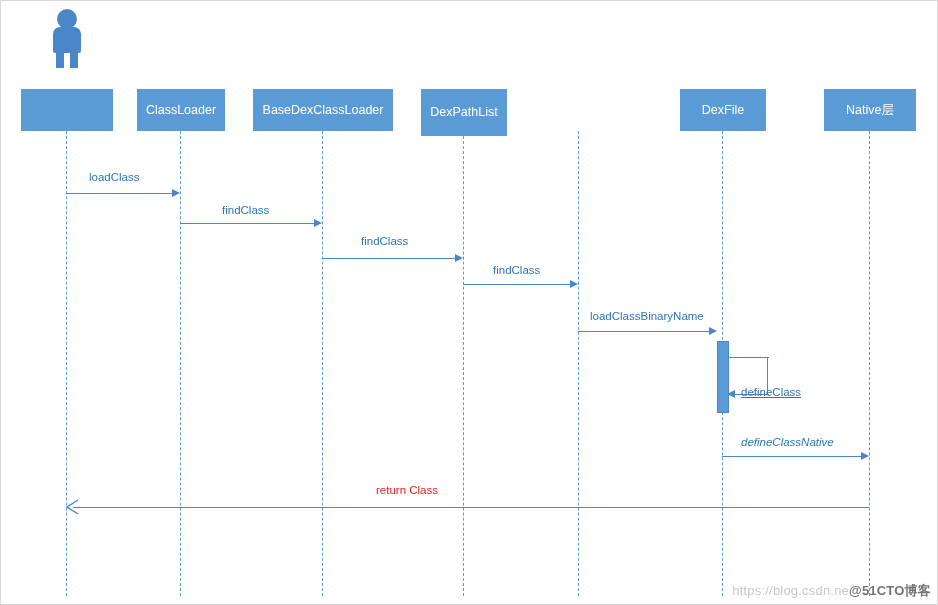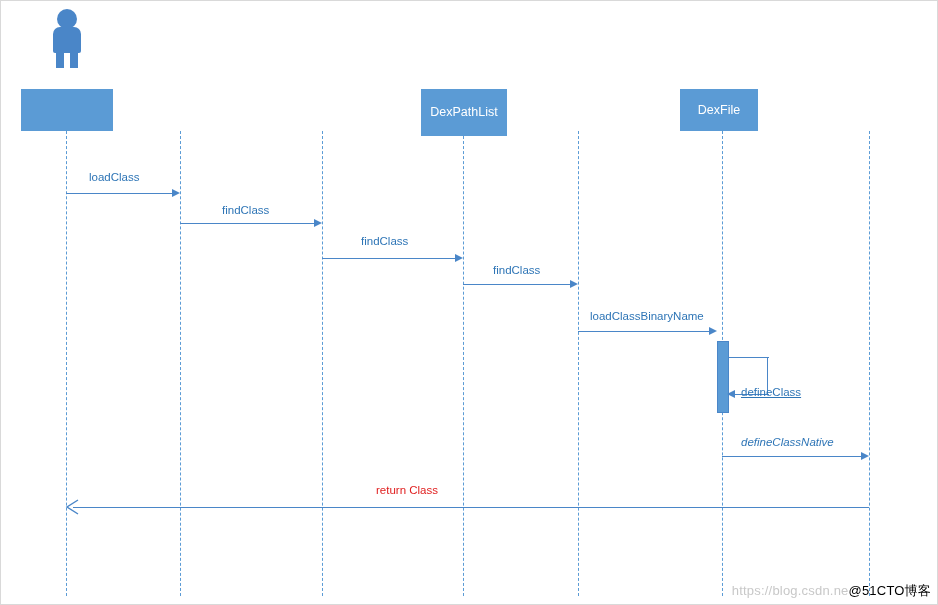--- a/index.html
+++ b/index.html
@@ -102,44 +102,53 @@
   .watermark {
     position: absolute;
     right: 6px;
     bottom: 4px;
     font-size: 13px;
     color: #c8c8c8;
     white-space: nowrap;
     letter-spacing: 0.2px;
   }
   .watermark .dark {
-    color: #000000;
-    font-weight: normal;
+    color: #737373;
+    font-weight: bold;
   }
 </style>
 </head>
 <body>
 
 <div id="canvas">
 
   <div class="actor" style="left:42px; top:8px; width:48px; height:70px;">
     <div class="head"></div>
     <div class="body"></div>
     <div class="legl"></div>
     <div class="legr"></div>
   </div>
 
   <div class="lifeline-box" style="left:20px; top:88px; width:92px; height:42px;">
     <span></span>
   </div>
+  <div class="lifeline-box" style="left:136px; top:88px; width:88px; height:42px;">
+    <span>ClassLoader</span>
+  </div>
+  <div class="lifeline-box" style="left:252px; top:88px; width:140px; height:42px;">
+    <span>BaseDexClassLoader</span>
+  </div>
   <div class="lifeline-box" style="left:420px; top:88px; width:86px; height:47px;">
     <span>DexPathList</span>
   </div>
-  <div class="lifeline-box" style="left:679px; top:88px; width:78px; height:42px;">
+  <div class="lifeline-box" style="left:679px; top:88px; width:86px; height:42px;">
     <span>DexFile</span>
+  </div>
+  <div class="lifeline-box" style="left:823px; top:88px; width:92px; height:42px;">
+    <span>Native层</span>
   </div>
 
   <div class="dashline" style="left:65px;  top:130px; height:465px;"></div>
   <div class="dashline" style="left:179px; top:130px; height:465px;"></div>
   <div class="dashline" style="left:321px; top:130px; height:465px;"></div>
   <div class="dashline" style="left:462px; top:130px; height:465px;"></div>
   <div class="dashline" style="left:577px; top:130px; height:465px;"></div>
   <div class="dashline" style="left:721px; top:130px; height:465px;"></div>
   <div class="dashline" style="left:868px; top:130px; height:465px;"></div>
 

